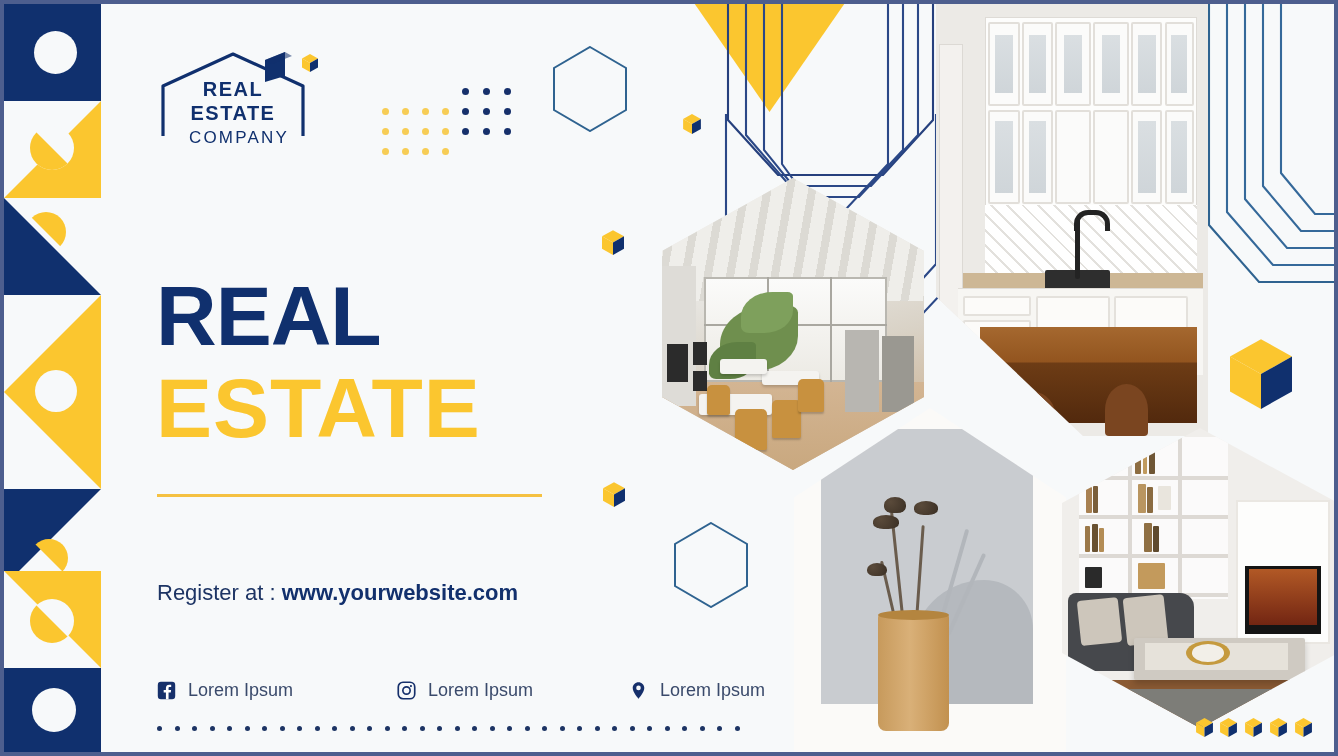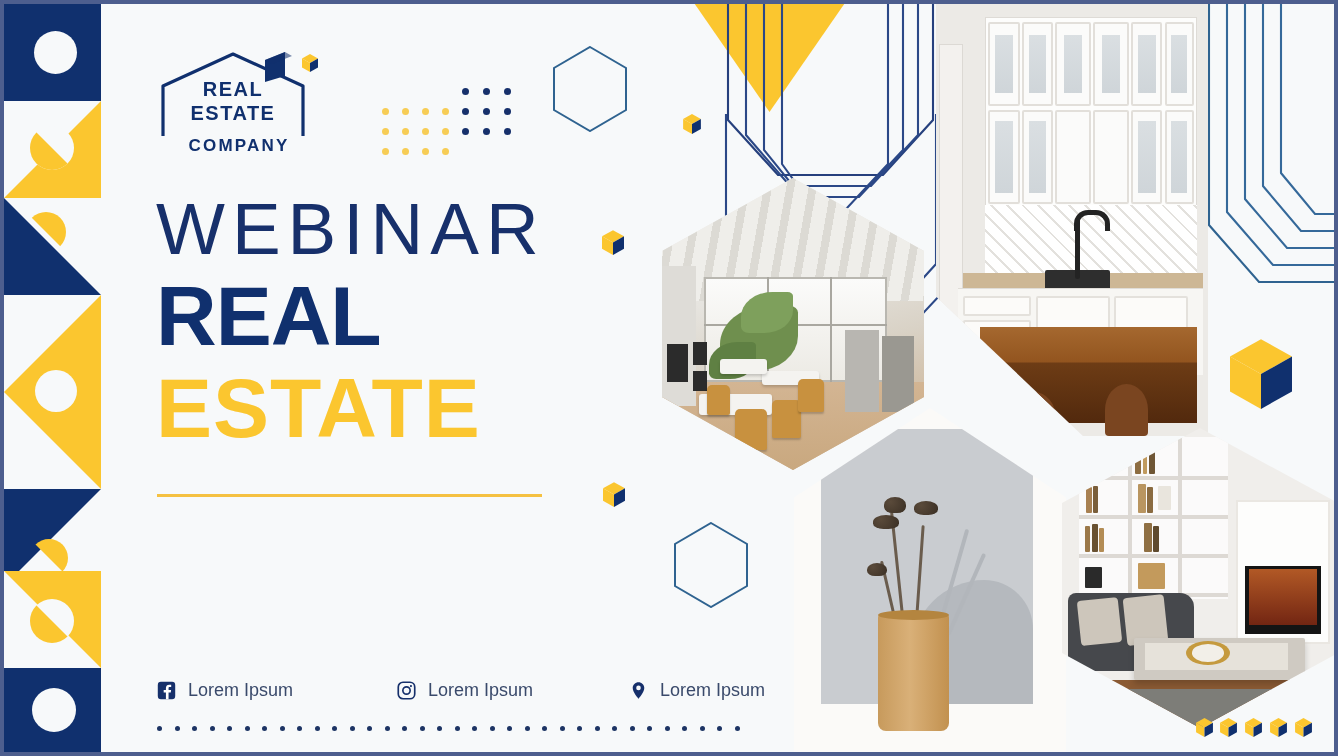--- a/index.html
+++ b/index.html
@@ -120,21 +120,21 @@
   .ytri { position:absolute; background:#fbc62f; }
 
   
   .content { position:absolute; left:150px; top:0; width:560px; height:612px; }
 
   .logo { position:absolute; left:5px; top:28px; width:190px; height:118px; }
   .logo .house { position:absolute; left:0; top:18px; width:148px; height:88px; }
   .logo-txt { position:absolute; width:148px; text-align:center; color:#10306e; }
   .logo-real   { top:46px; font-size:20px; font-weight:bold; letter-spacing:1.5px; }
   .logo-estate { top:70px; font-size:20px; font-weight:bold; letter-spacing:1.5px; }
-  .logo-company{ top:96px; font-size:17px; font-weight:bold; letter-spacing:2.2px; color:#10306e; width:160px;margin-top:8px; }
+  .logo-company{ top:96px; font-size:17px; font-weight:normal; letter-spacing:2.2px; color:#10306e; width:160px; }
 
   .h-webinar {
     position:absolute; left:2px; top:188px;
     font-size:73px; font-weight:300; letter-spacing:7px;
     color:#17306b; line-height:1;
   }
   .h-real {
     position:absolute; left:2px; top:270px;
     font-size:84px; font-weight:bold; letter-spacing:-1px;
     color:#10306e; line-height:1;
@@ -480,27 +480,27 @@
       <svg class="house" viewBox="0 0 148 88">
         <path d="M4,86 L4,36 L74,4 L144,36 L144,86" fill="none" stroke="#10306e" stroke-width="3.2" stroke-linejoin="round"></path>
         <polygon points="106,10 126,2 126,26 106,32" fill="#10306e"></polygon>
         <polygon points="106,10 126,2 133,6 113,14" fill="#10306e" opacity=".55"></polygon>
       </svg>
       <div class="logo-txt logo-real">REAL</div>
       <div class="logo-txt logo-estate">ESTATE</div>
       <div class="logo-txt logo-company">COMPANY</div>
     </div>
 
-    <div class="h-webinar">WEBINAR</div>
     <div class="h-real">REAL</div>
     <div class="h-estate">ESTATE</div>
 
     <div class="rule"></div>
 
 
+    <div class="register"><span>Register at : </span><b>www.yourwebsite.com</b></div>
 
     <div class="social">
 
       <div class="soc" style="left:0px;top:0px;">
         <svg class="ic" viewBox="0 0 24 24">
           <rect x="1" y="1" width="22" height="22" rx="4" fill="#16306b"></rect>
           <path d="M14.6 23v-8.4h2.8l.42-3.26H14.6V9.26c0-.94.26-1.58 1.62-1.58h1.72V4.76c-.3-.04-1.32-.13-2.5-.13-2.48 0-4.18 1.51-4.18 4.3v2.4H8.44v3.27h2.82V23h3.34z" fill="#ffffff"></path>
         </svg>
         <span>Lorem Ipsum</span>
       </div>

